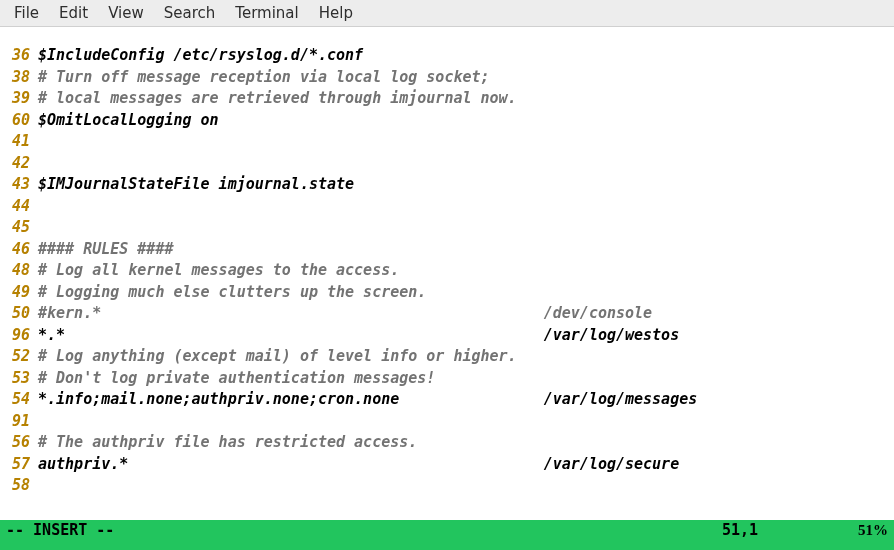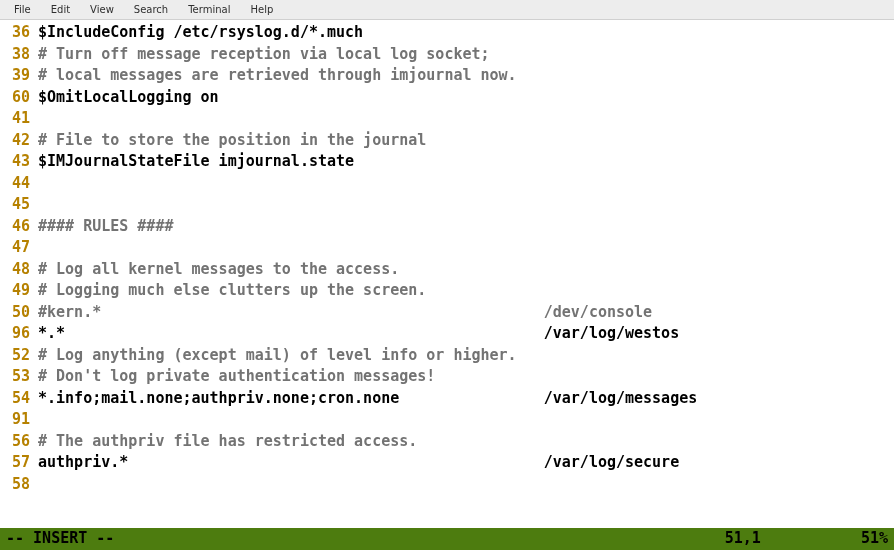--- a/index.html
+++ b/index.html
@@ -12,85 +12,85 @@
     overflow: hidden;
     display: flex;
     flex-direction: column;
   }
   .menubar {
     background: #ededed;
     border-bottom: 1px solid #d0d0d0;
     display: flex;
     padding: 2px 4px;
     font-family: "DejaVu Sans", "Liberation Sans", Arial, sans-serif;
-    font-size: 10px;
+    font-size: 15px;
     color: #2e2e2e;
   }
   .menu-item {
     padding: 2px 10px;
     cursor: pointer;
   }
   .editor {
     flex: 1;
     background: #ffffff;
     overflow: hidden;
-    padding-top: 2px;
+    padding-top: 18px;
+    font-style: italic;
   }
   .line {
     display: flex;
     white-space: pre;
     line-height: 21.5px;
     font-weight: bold;
   }
   .lnum {
     color: #b68100;
     min-width: 38px;
     text-align: right;
     padding-right: 8px;
     user-select: none;
   }
   .tok-black { color: #000000; }
   .tok-comment { color: #737373; }
   .statusbar {
     display: flex;
-    background: #4d7c0f;
+    background: #22c55e;
     font-weight: bold;
     color: #000;
-    padding: 0 6px 2px 6px;
+    padding: 0 6px 10px 6px;
     line-height: 20px;
   }
   .status-left { flex: 0 0 auto; }
   .status-gap1 { flex: 1; }
   .status-pos { flex: 0 0 auto; padding-right: 100px; }
-  .status-pct { flex: 0 0 auto; }
+  .status-pct { flex: 0 0 auto; font-family: Liberation Serif, serif; }
 </style>
 </head>
 <body>
 
 <div class="menubar">
   <div class="menu-item">File</div>
   <div class="menu-item">Edit</div>
   <div class="menu-item">View</div>
   <div class="menu-item">Search</div>
   <div class="menu-item">Terminal</div>
   <div class="menu-item">Help</div>
 </div>
 
 <div class="editor" id="editor">
-    <div class="line"><span class="lnum">36</span><span><span class="tok-black">$IncludeConfig /etc/rsyslog.d/*.much</span></span></div>
+    <div class="line"><span class="lnum">36</span><span><span class="tok-black">$IncludeConfig /etc/rsyslog.d/*.conf</span></span></div>
     <div class="line"><span class="lnum">38</span><span><span class="tok-comment"># Turn off message reception via local log socket;</span></span></div>
     <div class="line"><span class="lnum">39</span><span><span class="tok-comment"># local messages are retrieved through imjournal now.</span></span></div>
     <div class="line"><span class="lnum">60</span><span><span class="tok-black">$OmitLocalLogging on</span></span></div>
     <div class="line"><span class="lnum">41</span><span></span></div>
-    <div class="line"><span class="lnum">42</span><span><span class="tok-comment"># File to store the position in the journal</span></span></div>
+    <div class="line"><span class="lnum">42</span></div>
     <div class="line"><span class="lnum">43</span><span><span class="tok-black">$IMJournalStateFile imjournal.state</span></span></div>
     <div class="line"><span class="lnum">44</span><span></span></div>
     <div class="line"><span class="lnum">45</span><span></span></div>
     <div class="line"><span class="lnum">46</span><span><span class="tok-comment">#### RULES ####</span></span></div>
-    <div class="line"><span class="lnum">47</span><span></span></div>
     <div class="line"><span class="lnum">48</span><span><span class="tok-comment"># Log all kernel messages to the access.</span></span></div>
     <div class="line"><span class="lnum">49</span><span><span class="tok-comment"># Logging much else clutters up the screen.</span></span></div>
     <div class="line"><span class="lnum">50</span><span><span class="tok-comment">#kern.*                                                 /dev/console</span></span></div>
     <div class="line"><span class="lnum">96</span><span><span class="tok-black">*.*                                                     /var/log/westos</span></span></div>
     <div class="line"><span class="lnum">52</span><span><span class="tok-comment"># Log anything (except mail) of level info or higher.</span></span></div>
     <div class="line"><span class="lnum">53</span><span><span class="tok-comment"># Don't log private authentication messages!</span></span></div>
     <div class="line"><span class="lnum">54</span><span><span class="tok-black">*.info;mail.none;authpriv.none;cron.none                /var/log/messages</span></span></div>
     <div class="line"><span class="lnum">91</span><span></span></div>
     <div class="line"><span class="lnum">56</span><span><span class="tok-comment"># The authpriv file has restricted access.</span></span></div>
     <div class="line"><span class="lnum">57</span><span><span class="tok-black">authpriv.*                                              /var/log/secure</span></span></div>

